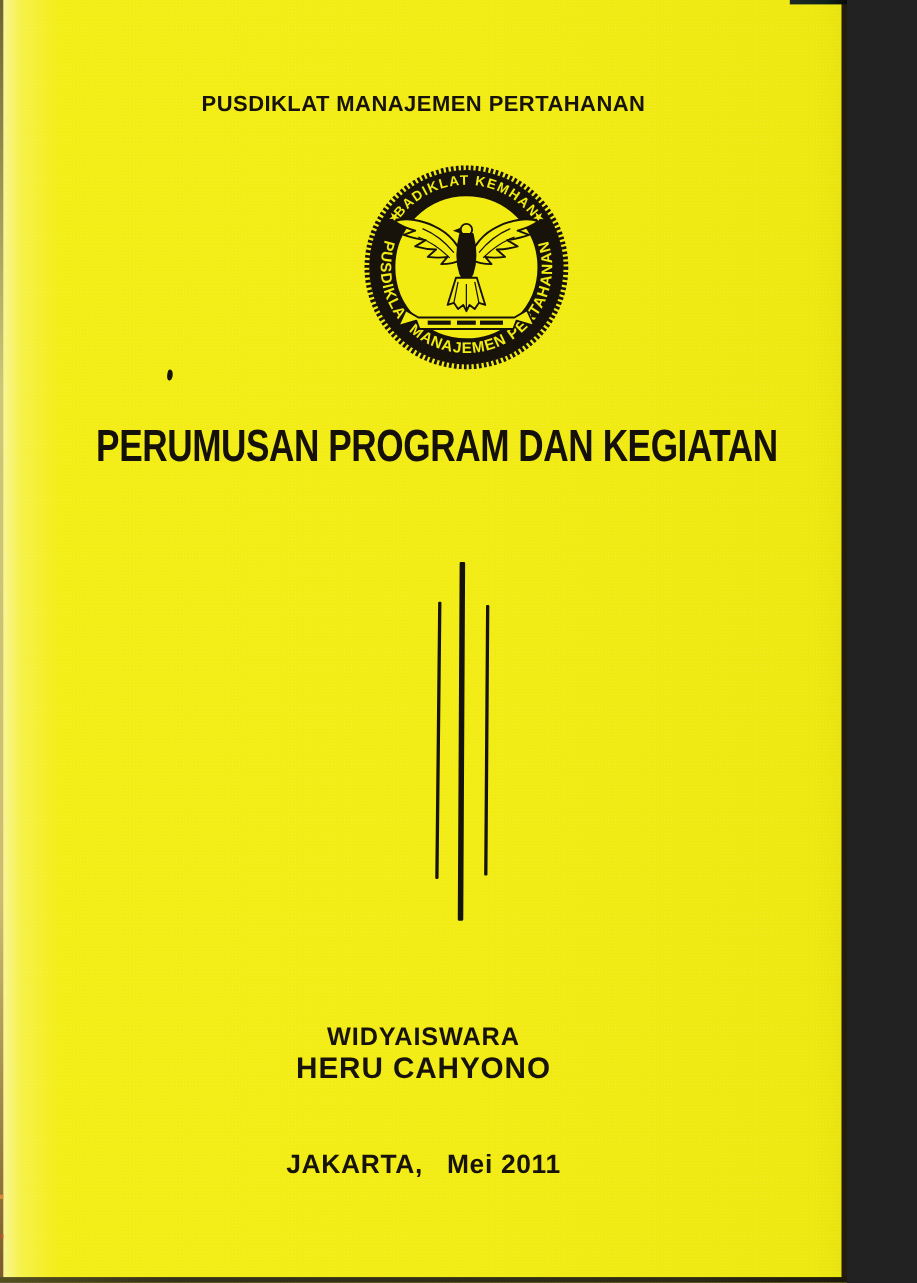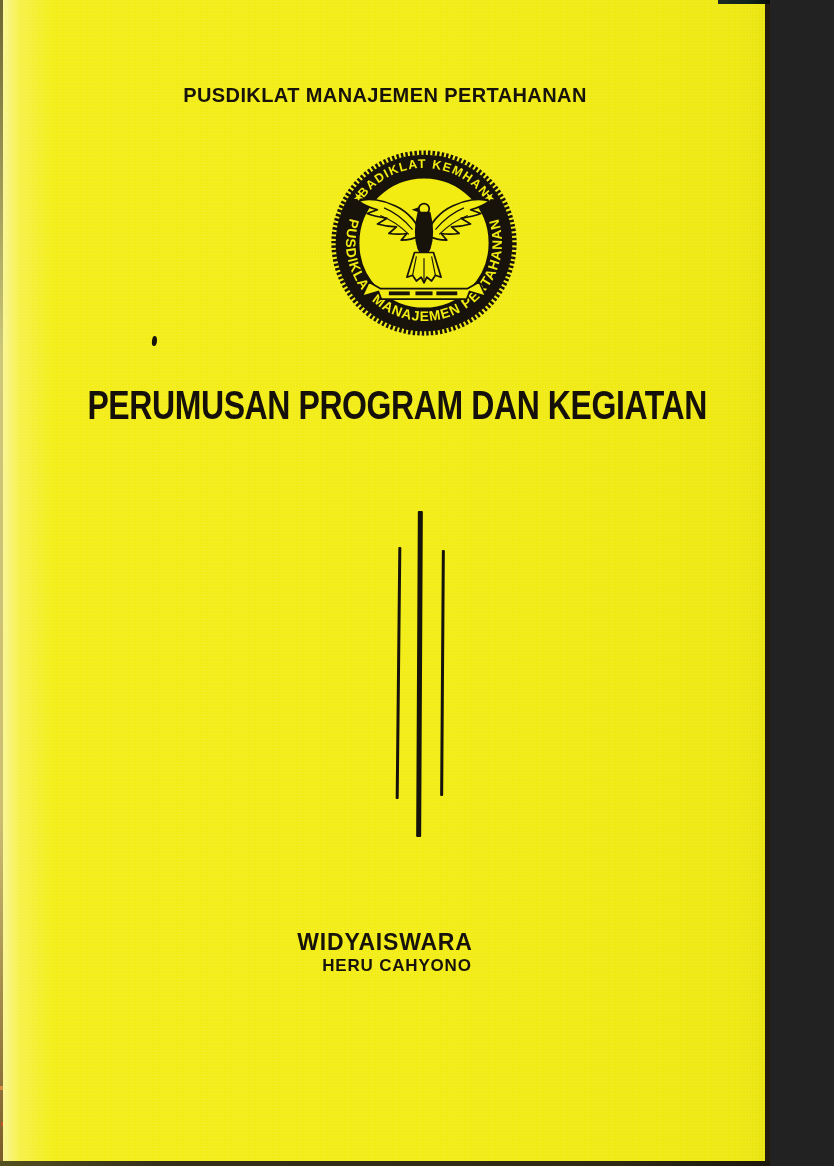--- a/index.html
+++ b/index.html
@@ -46,22 +46,22 @@
   }
 
   .divider{position:absolute;left:0;top:0;width:100%;height:100%;pointer-events:none;}
   .vline{position:absolute;background:#15120b;border-radius:1px;}
   .vline.l{left:397px;top:547px;width:3px;height:252px;transform:rotate(0.6deg);}
   .vline.c{left:417px;top:511px;width:5px;height:326px;transform:rotate(0.3deg);}
   .vline.r{left:441px;top:550px;width:3px;height:246px;transform:rotate(0.4deg);}
 
   .role{position:absolute;left:0;top:913px;width:100%;text-align:center;
     font-weight:bold;font-size:23px;letter-spacing:0.8px;margin-top:16px;}
-  .author{position:absolute;left:12px;top:956px;width:100%;text-align:center;
-    font-weight:bold;font-size:17px;letter-spacing:0.8px;}
+  .author{position:absolute;left:0;top:956px;width:100%;text-align:center;
+    font-weight:bold;font-size:27px;letter-spacing:0.8px;}
   .place-date{position:absolute;left:0;top:1045px;width:100%;text-align:center;
     font-weight:bold;font-size:24px;letter-spacing:0.6px;white-space:pre;}
 </style>
 </head>
 <body>
 
 <div class="page">
 
   <div class="edge-left"></div>
   <div class="edge-right"></div>
@@ -132,14 +132,15 @@
   </div>
 
   <div class="divider">
     <div class="vline l"></div>
     <div class="vline c"></div>
     <div class="vline r"></div>
   </div>
 
   <div class="role">WIDYAISWARA</div>
   <div class="author">HERU CAHYONO</div>
+  <div class="place-date">JAKARTA,   Mei 2011</div>
 
 </div>
 
 </body></html>

